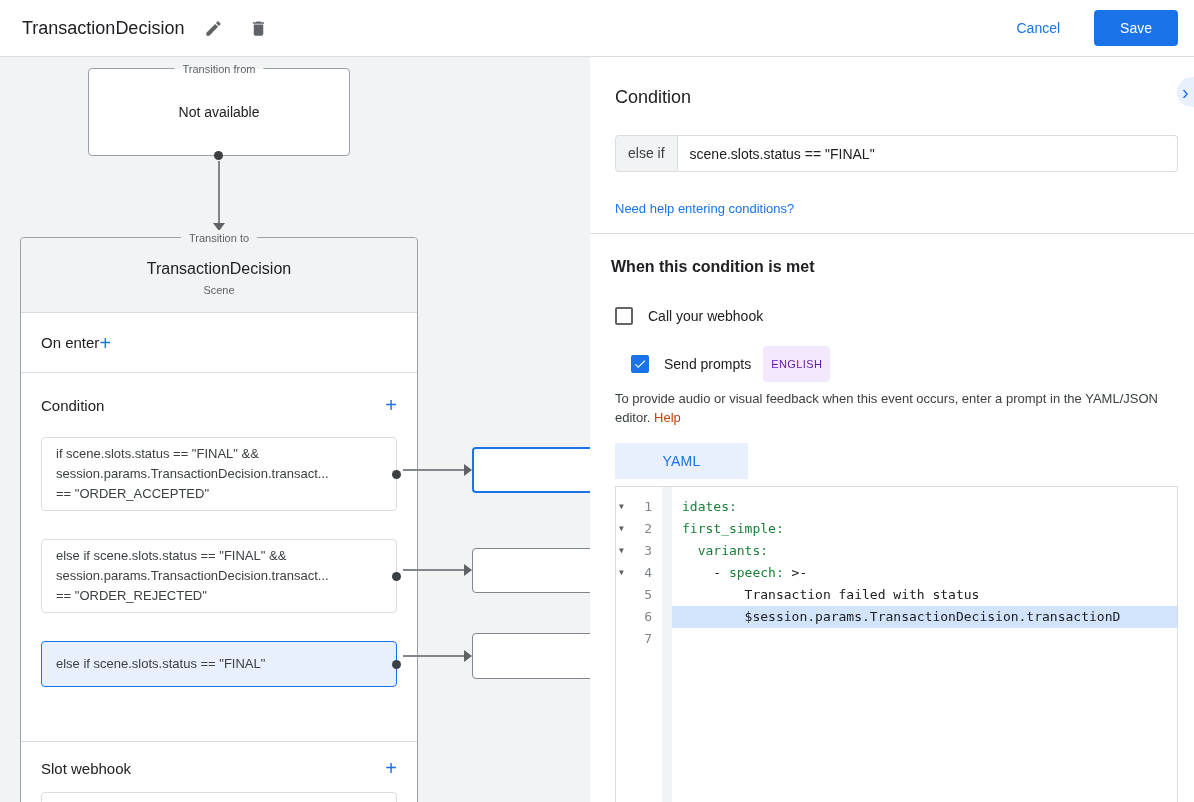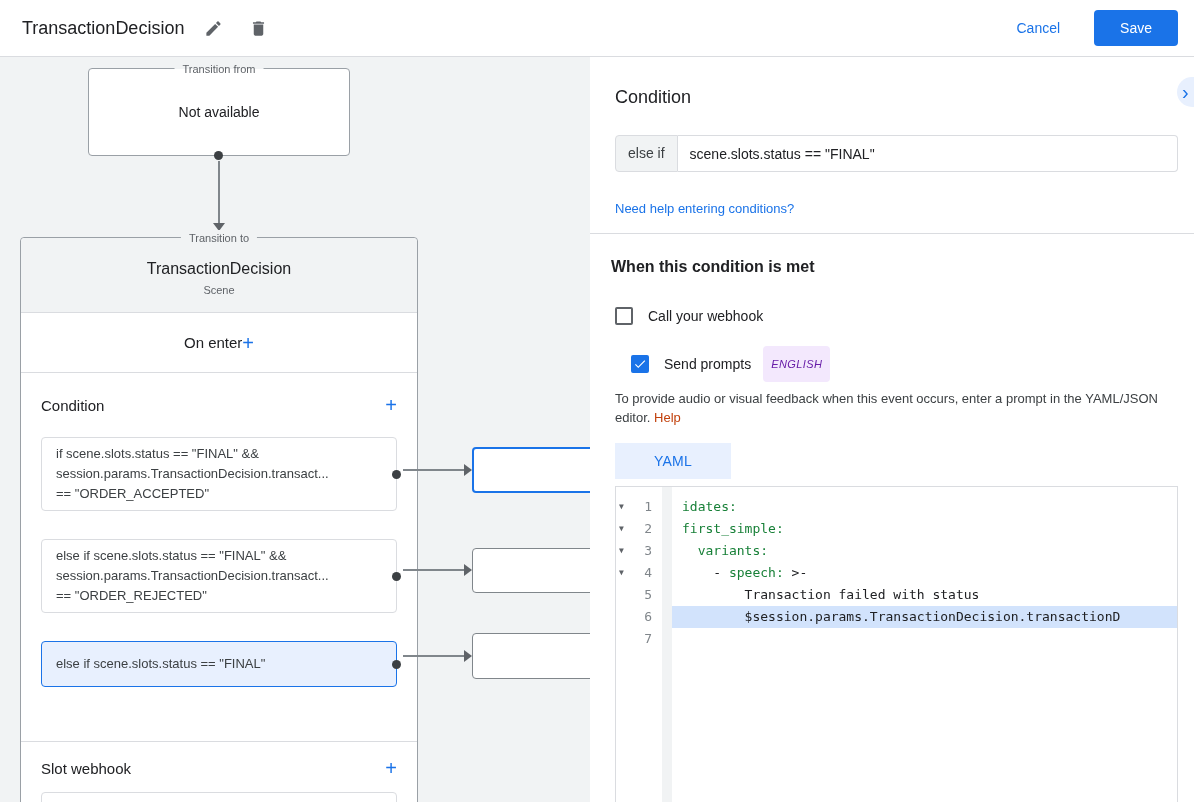--- a/index.html
+++ b/index.html
@@ -34,21 +34,21 @@
             border-left: 6px solid transparent; border-right: 6px solid transparent; border-top: 8px solid #5f6368; }
 
   .tbox { position: absolute; left: 20px; top: 180px; width: 398px; height: 585px; background: #fff;
           border: 1px solid #9aa0a6; border-radius: 4px; }
   .tbox .node-legend { background: #f1f3f4; }
   .tbox-header { background: #f1f3f4; border-bottom: 1px solid #dadce0; border-radius: 4px 4px 0 0;
                  text-align: center; padding: 22px 0 16px; }
   .tbox-title { font-size: 16px; color: #202124; }
   .tbox-subtitle { font-size: 11px; color: #5f6368; margin-top: 6px; }
 
-  .row-on-enter { display: flex; justify-content: center; align-items: center; height: 60px;
+  .row-on-enter { display: flex; justify-content: flex-start; align-items: center; height: 60px;
                   padding: 0 20px; border-bottom: 1px solid #dadce0; font-size: 15px; color: #202124; cursor: pointer; }
   .plus { color: #1a73e8; font-size: 20px; font-weight: 400; line-height: 20px; cursor: pointer; }
 
   .section-cond { padding: 14px 0 26px; border-bottom: 1px solid #dadce0; }
   .section-slot { padding: 12px 0 0; }
   .section-head { display: flex; justify-content: space-between; align-items: center; padding: 0 20px;
                   font-size: 15px; color: #202124; }
   .section-cond .section-head { margin: 8px 0 22px; }
   .section-slot .section-head { margin: 4px 0 14px; }
 
@@ -95,27 +95,27 @@
   .when-title { margin: 24px 16px 0 21px; font-size: 16px; font-weight: 700; color: #202124; height: 19px; }
   .check-row { display: flex; align-items: center; height: 22px; }
   .check-row.first { margin: 28px 16px 0 25px; }
   .check-row.second { margin: 26px 16px 0 41px; }
   .checkbox { width: 18px; height: 18px; border: 2px solid #5f6368; border-radius: 2px; background: #fff;
               flex: 0 0 18px; cursor: pointer; display: flex; align-items: center; justify-content: center; }
   .checkbox.checked { background: #1a73e8; border-color: #1a73e8; }
   .checkbox svg { width: 14px; height: 14px; fill: #fff; }
   .check-label { margin-left: 15px; font-size: 14px; font-weight: 500; color: #202124; }
   .lang-badge { margin-left: 12px; background: #f3e8fd; color: #681da8; font-size: 11px; font-weight: 500;
-                letter-spacing: 0.4px; padding: 12px 8px; border-radius: 4px; font-style: italic; }
+                letter-spacing: 0.4px; padding: 12px 8px; border-radius: 4px; }
 
   .desc { margin: 14px 16px 0 25px; font-size: 13px; line-height: 19px; color: #3c4043; height: 38px; }
   .desc a { color: #c2410c; text-decoration: none; cursor: pointer; }
 
   .tabs { margin: 16px 16px 0 25px; display: flex; }
-  .tab { width: 116px; height: 36px; line-height: 36px; text-align: center; font-size: 14px; font-weight: 500;
+  .tab { width: 133px; height: 36px; line-height: 36px; text-align: center; font-size: 14px; font-weight: 500;
          letter-spacing: 0.25px; color: #5f6368; cursor: pointer; }
   .tab.active { color: #1a73e8; background: #e8f0fe; }
 
   .editor { margin: 7px 16px 0 25px; border: 1px solid #dadce0; height: 331px; display: flex;
             font-family: "DejaVu Sans Mono", monospace; font-size: 13px; background: #fff; overflow: hidden; }
   .gutter { width: 46px; padding-top: 9px; flex: 0 0 46px; }
   .gutter-line { position: relative; height: 22px; line-height: 22px; text-align: right; padding-right: 10px;
                  color: #80868b; }
   .fold { position: absolute; left: 3px; top: 0; font-size: 8px; color: #5f6368; cursor: pointer; }
   .editor-scrollbar { width: 10px; flex: 0 0 10px; background: #f1f3f4; }

